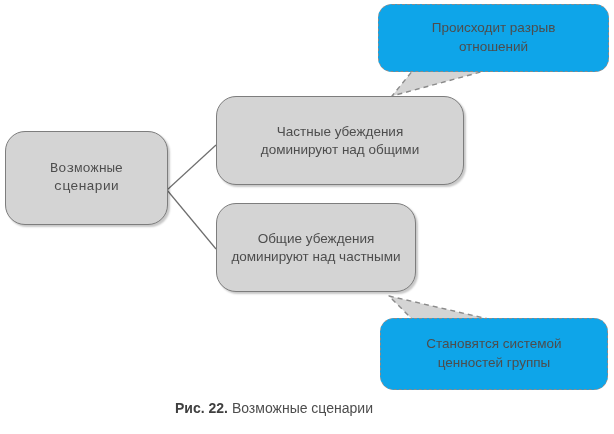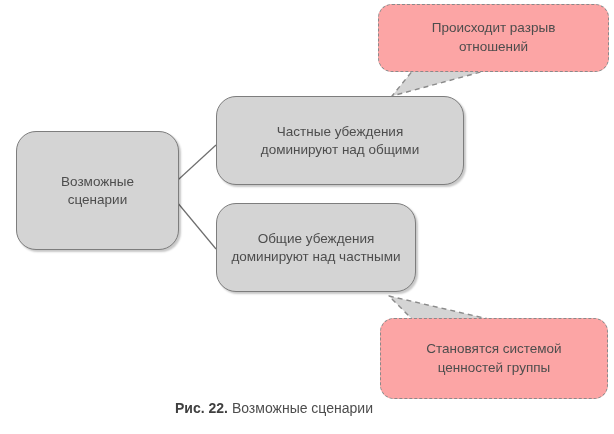--- a/index.html
+++ b/index.html
@@ -32,44 +32,44 @@
     z-index: 3;
   }
   .node .txt {
     display: block;
     padding: 0 8px;
     white-space: pre-line;
   }
   .bubble {
     position: absolute;
     box-sizing: border-box;
-    background: #fca5a5;
+    background: #0ea5e9;
     border: 1.5px dashed #8a8a8a;
     border-radius: 14px;
     display: flex;
     align-items: center;
     justify-content: center;
     text-align: center;
     color: #4d4d4d;
     font-size: 13.5px;
     line-height: 1.38;
     z-index: 4;
   }
   .bubble .txt {
     display: block;
     padding: 0 10px;
     white-space: pre-line;
   }
 
   
-  #node-root      { left: 16px;   top: 131px; width: 163px; height: 119px; }
+  #node-root      { left: 5px;   top: 131px; width: 163px; height: 94px; font-family: Liberation Mono, monospace; }
   #node-private   { left: 216px; top: 96px;  width: 248px; height: 89px;  }
   #node-shared    { left: 216px; top: 203px; width: 200px; height: 89px;  }
   #bubble-top     { left: 378px; top: 4px;   width: 231px; height: 68px;  }
-  #bubble-bottom  { left: 380px; top: 318px; width: 228px; height: 81px;  }
+  #bubble-bottom  { left: 380px; top: 318px; width: 228px; height: 72px;  }
 
   #links {
     position: absolute;
     left: 0; top: 0;
     width: 614px; height: 434px;
     z-index: 1;
     pointer-events: none;
   }
   #tails {
     position: absolute;

